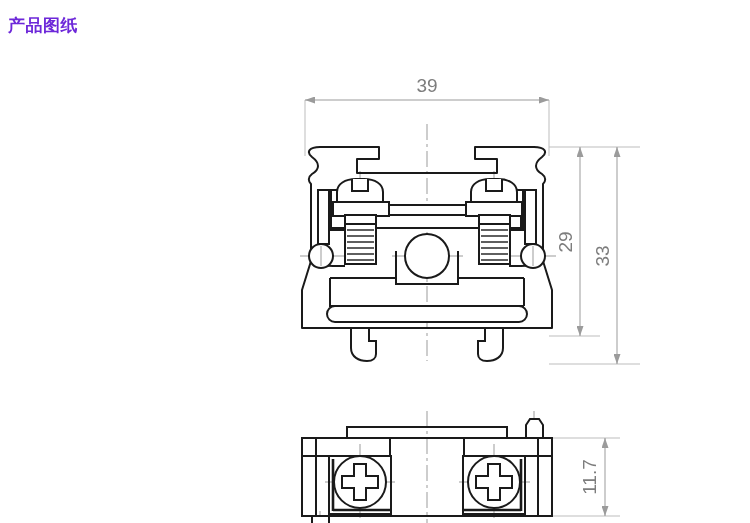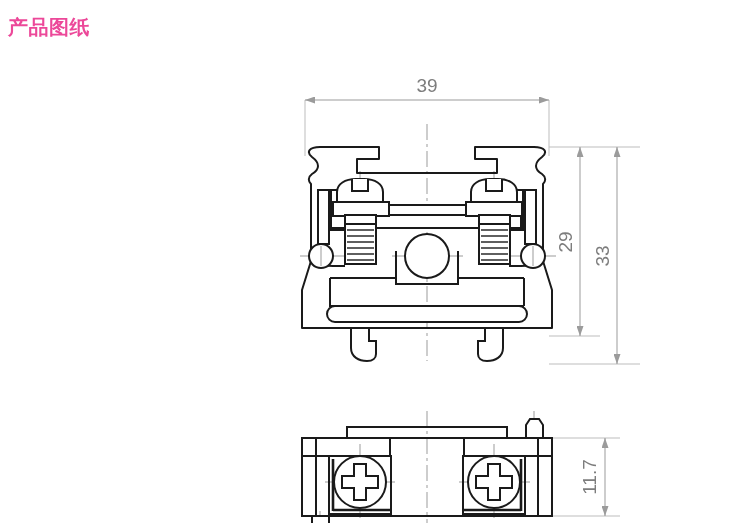--- a/index.html
+++ b/index.html
@@ -17,24 +17,24 @@
   #page-root {
     position: absolute;
     inset: 0;
     background: #ffffff;
   }
   .page-title {
     position: absolute;
     left: 8px;
     top: 14px;
     font-family: "Liberation Sans", sans-serif;
-    font-size: 20px;
+    font-size: 17px;
     font-weight: 700;
     letter-spacing: 0.5px;
-    color: #ec4899;
+    color: #6d28d9;
     white-space: nowrap;
   }
   .drawing-area {
     position: absolute;
     left: 0;
     top: 16px;
     width: 602px;
     height: 523px;
   }
   svg.drawing {

